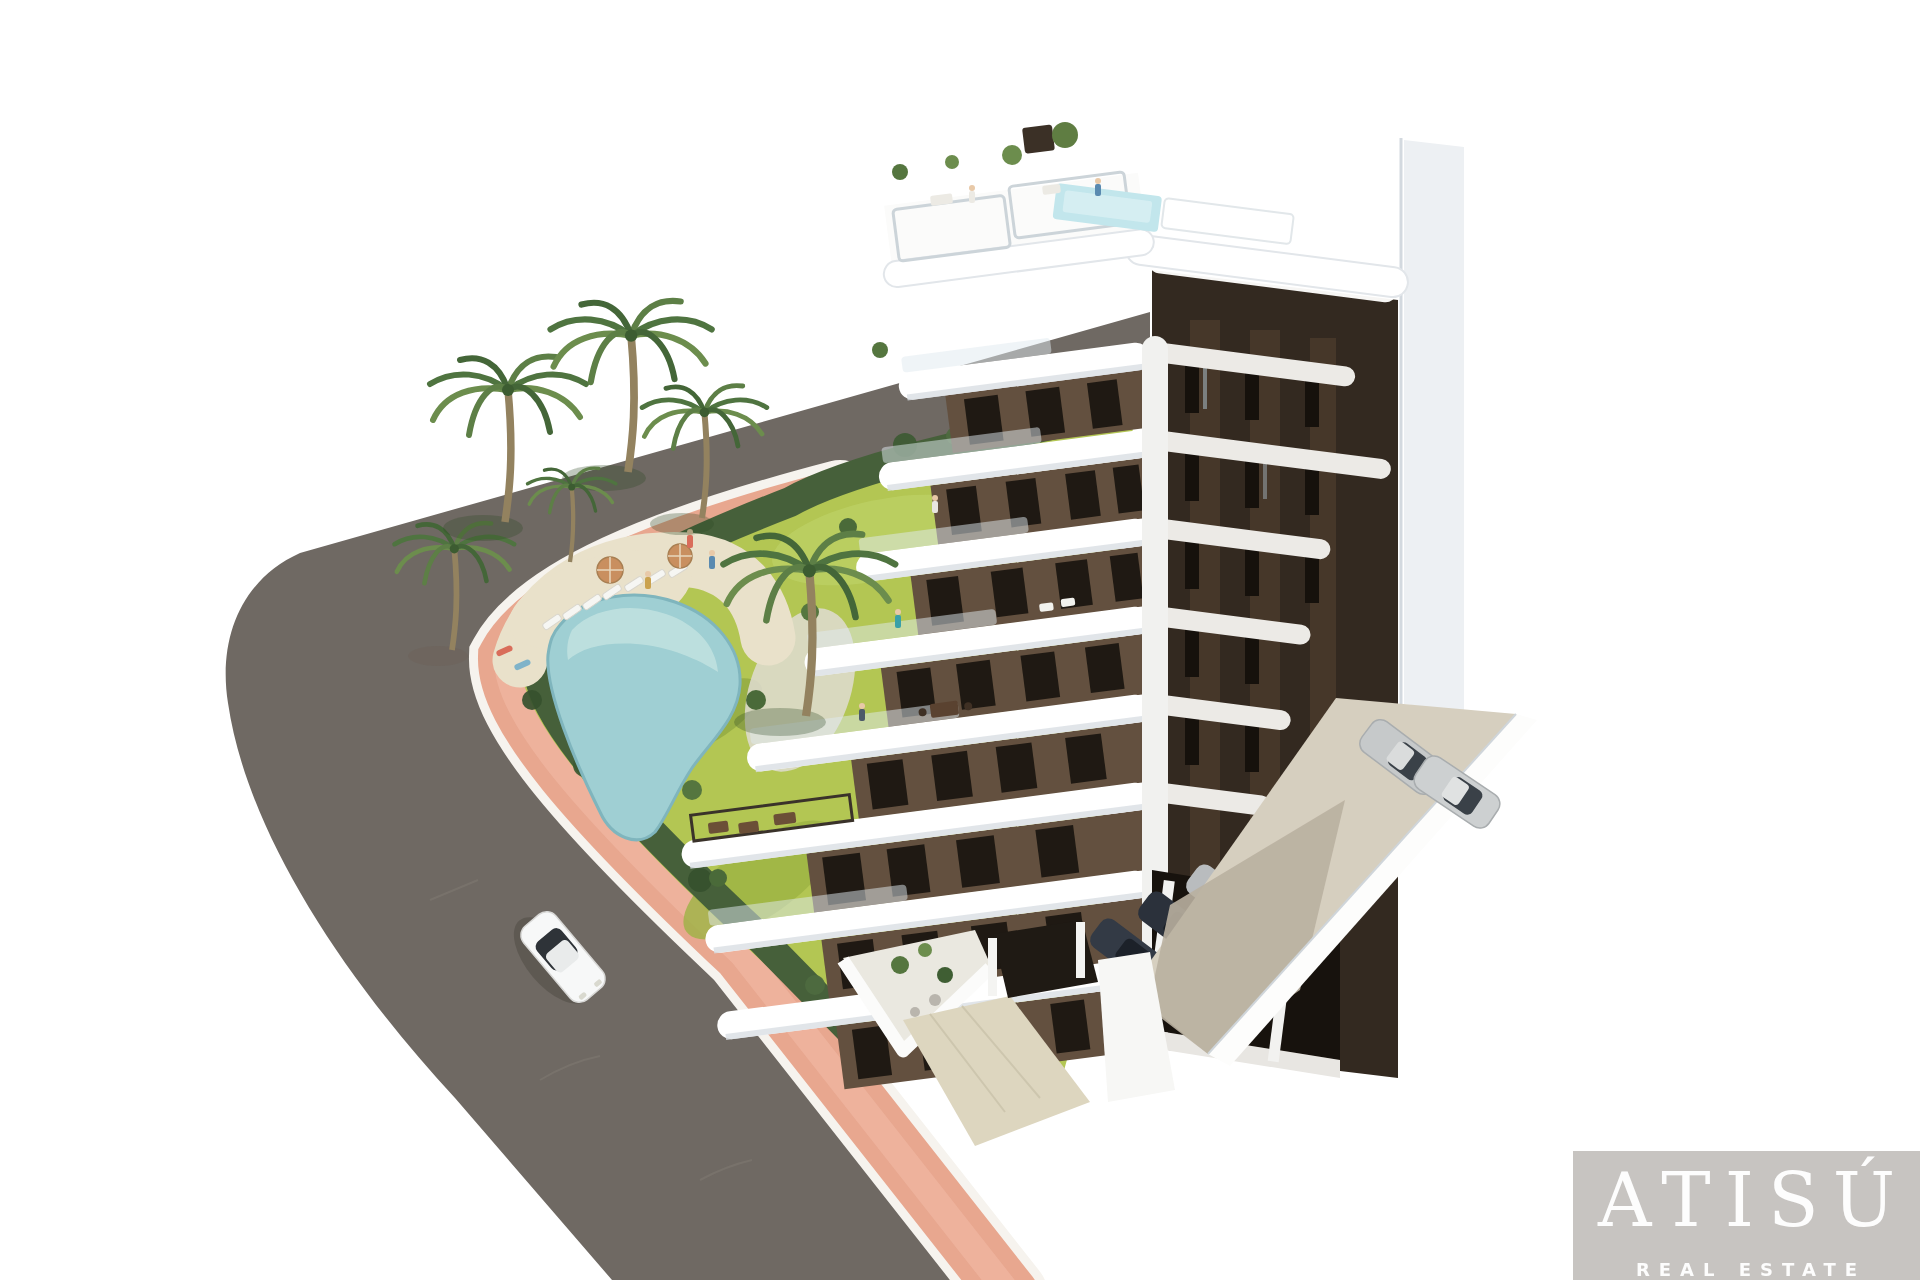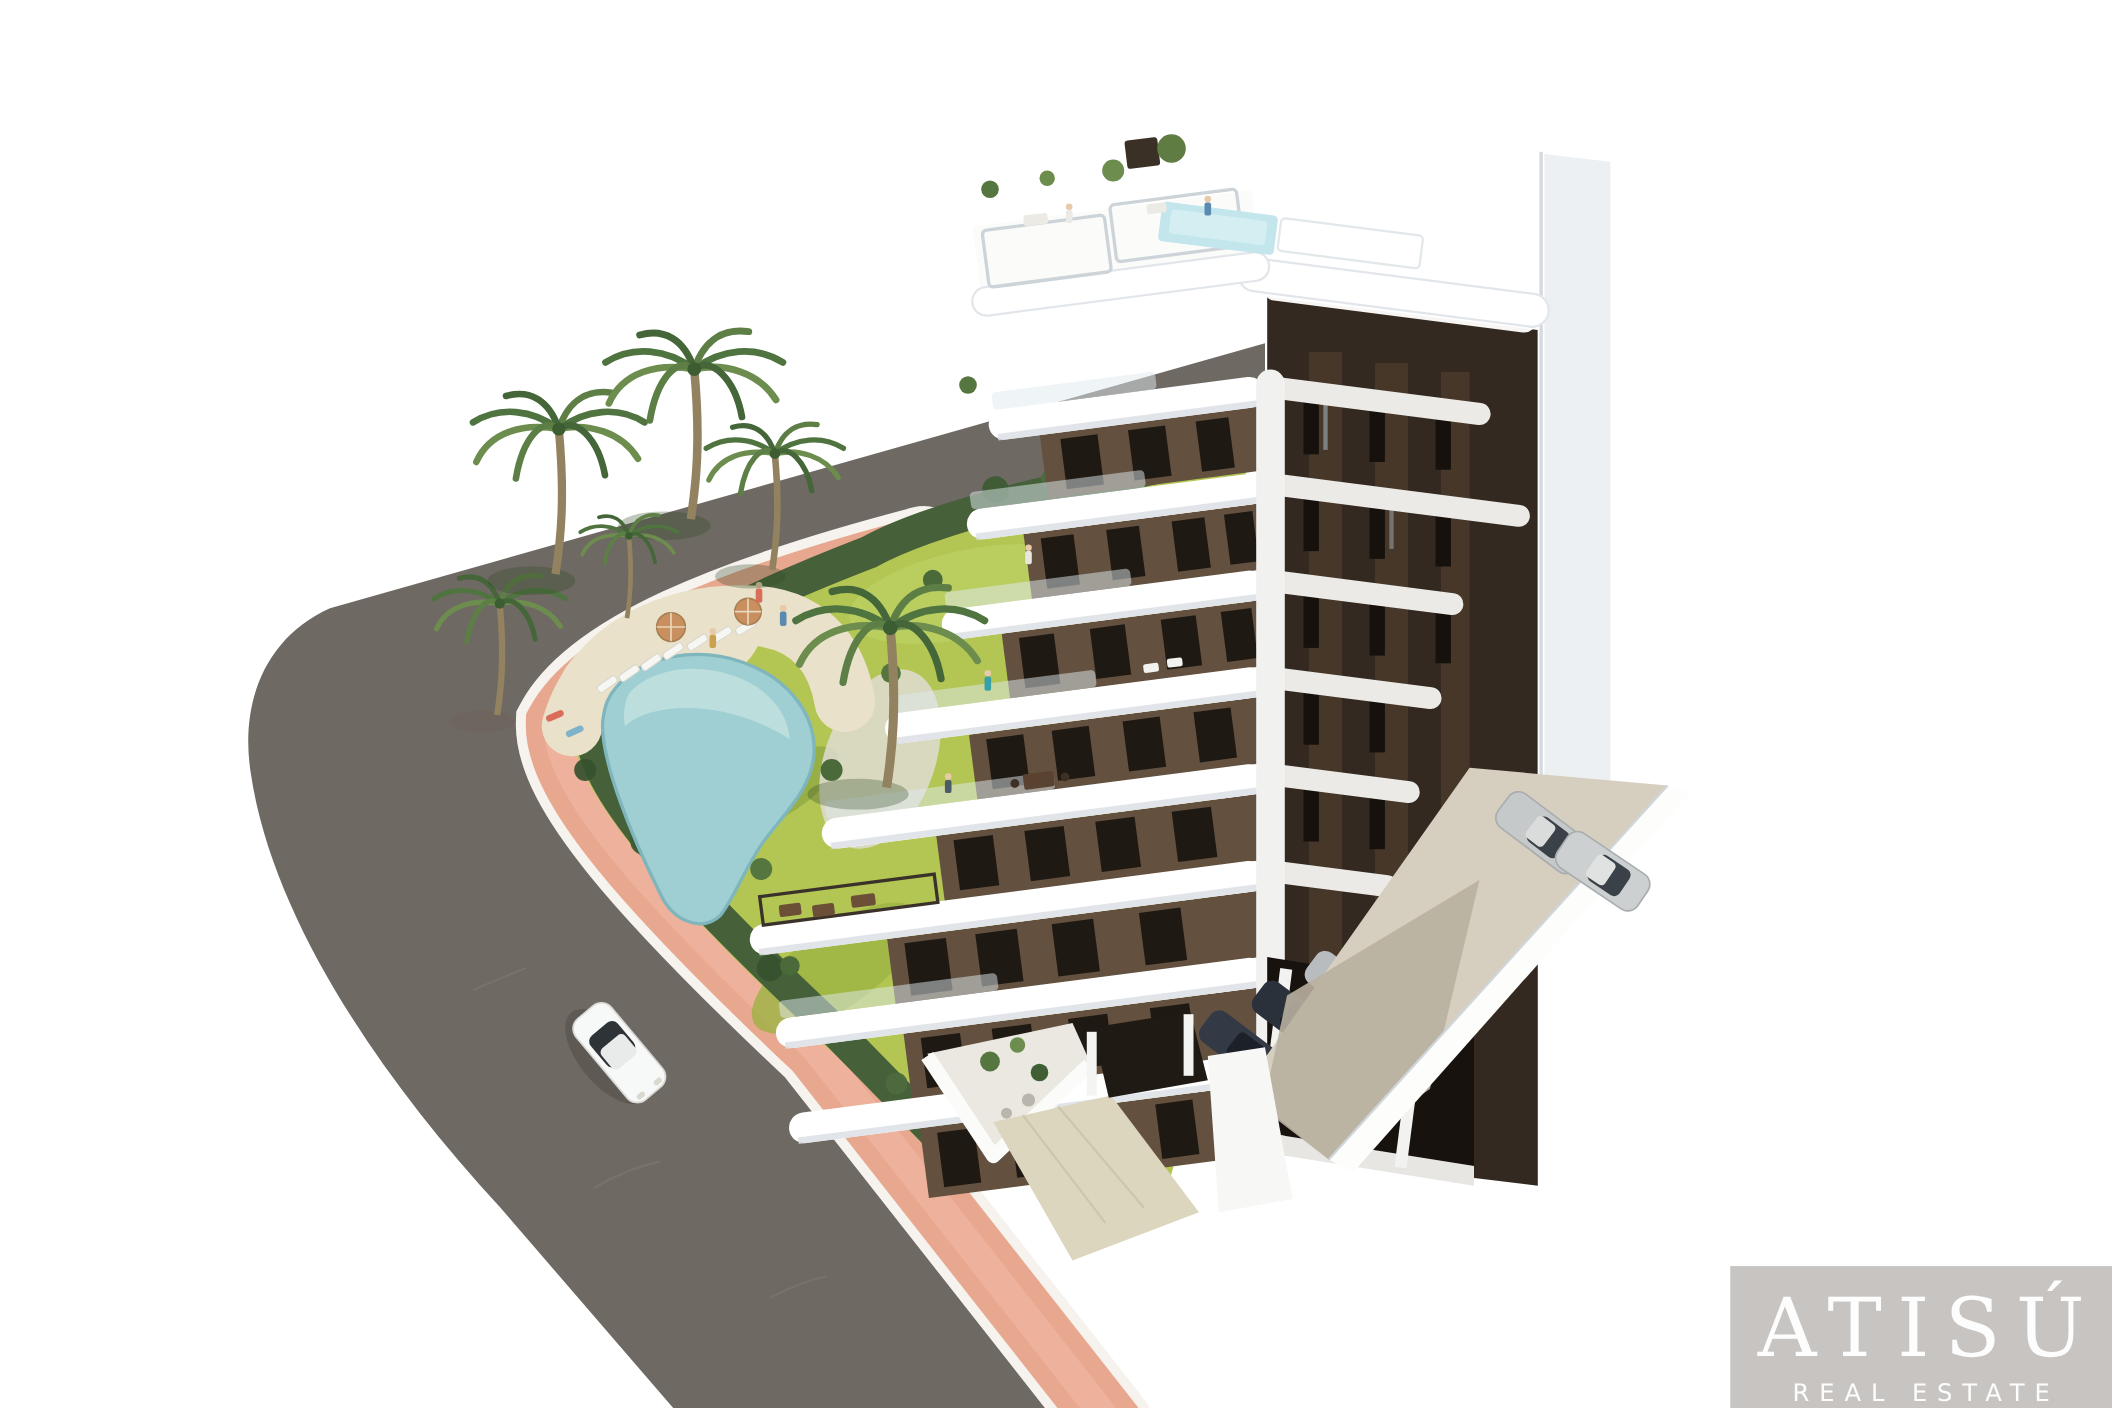--- a/index.html
+++ b/index.html
@@ -1,25 +1,25 @@
 <!DOCTYPE html>
 <html><head>
 <meta charset="utf-8">
 <style>
   html,body{margin:0;padding:0;background:#ffffff;}
   .stage{position:relative;width:1920px;height:1280px;overflow:hidden;background:#ffffff;
          font-family:"Liberation Sans", sans-serif;}
   .stage svg{position:absolute;left:0;top:0;}
   .logo{position:absolute;left:1573px;top:1151px;width:347px;height:129px;
-        display:flex;flex-direction:column;align-items:center;justify-content:flex-end;
+        display:flex;flex-direction:column;align-items:center;justify-content:flex-start;
         box-sizing:border-box;padding-top:6px;}
   .logo-name{font-family:"DejaVu Serif","Liberation Serif",serif;font-weight:400;
              font-size:74px;line-height:86px;letter-spacing:14px;text-indent:14px;}
-  .logo-tag{font-family:"DejaVu Sans","Liberation Sans",sans-serif;font-size:22px;
-            letter-spacing:9px;text-indent:9px;margin-top:4px;}
+  .logo-tag{font-family:"DejaVu Sans","Liberation Sans",sans-serif;font-size:18px;
+            letter-spacing:9px;text-indent:9px;margin-top:16px;font-weight:bold;}
 </style>
 </head>
 <body>
 
 <div class="stage">
 <svg viewBox="0 0 1920 1280" width="1920" height="1280">
   <defs>
     <g id="palm">
       <path d="M0,0 C3,-20 6,-45 2,-88" stroke="#93825f" stroke-width="5" fill="none"></path>
       <g stroke-linecap="round" fill="none">

